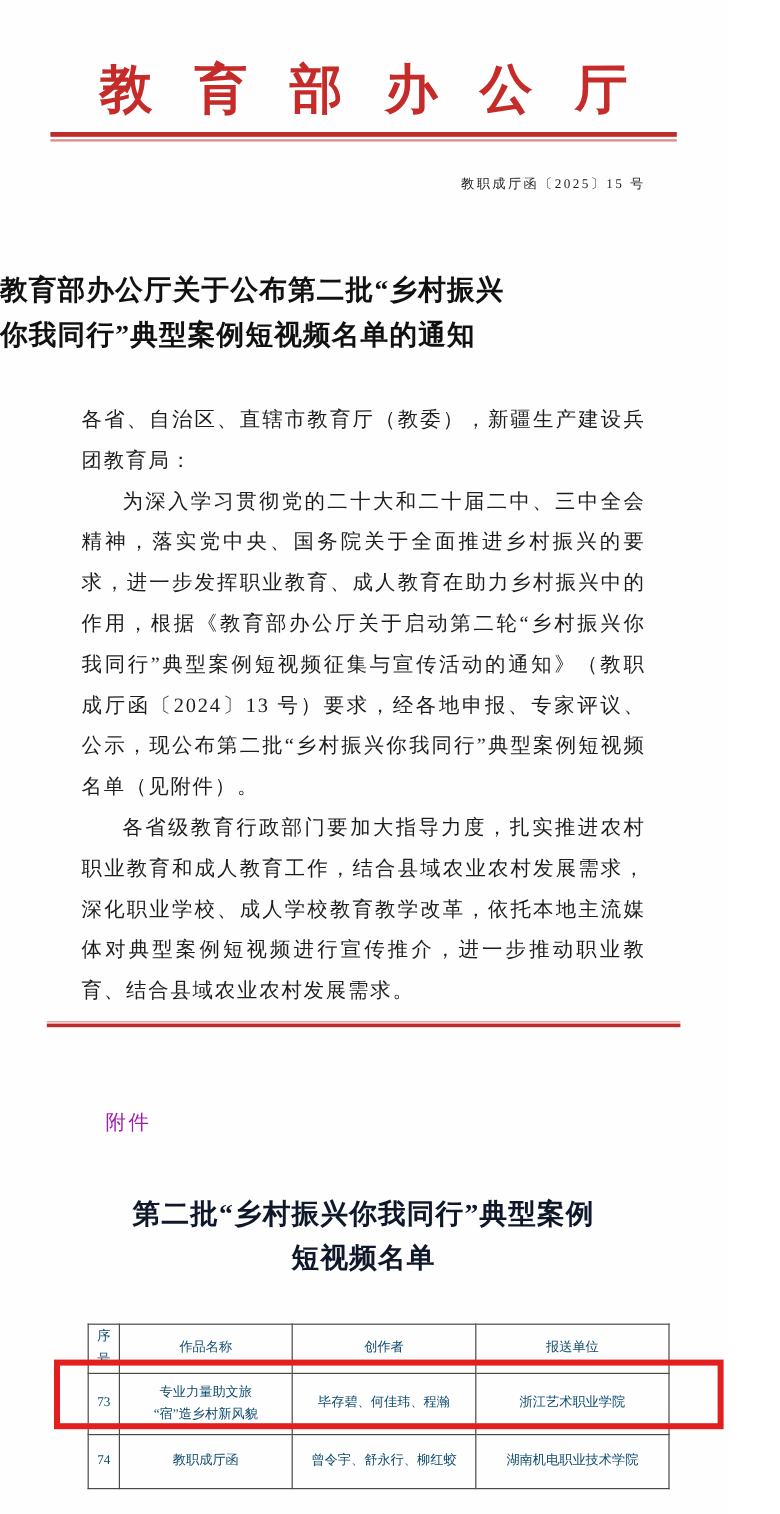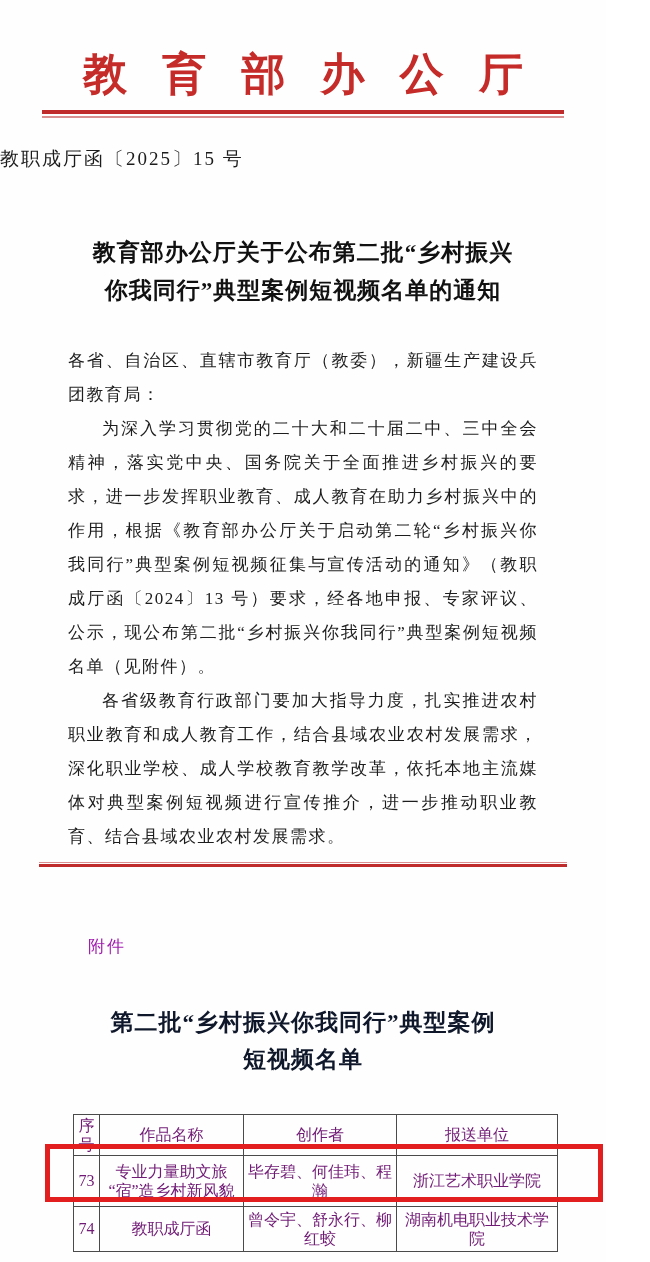--- a/index.html
+++ b/index.html
@@ -25,29 +25,28 @@
     line-height:1.15;
   }
   .head-rule{margin:9px auto 0 auto;width:522px;}
   .head-rule .thick{height:4px;background:#bf2b2b;}
   .head-rule .gap{height:2px;background:transparent;}
   .head-rule .thin{height:2px;background:#d98f8f;}
 
   .doc-number{
     margin-top:28px;
     padding-right:68px;
-    text-align:left;
-    font-size:19px;
+    text-align:right;
+    font-size:11px;
     letter-spacing:2px;
     color:#1c1c1c;
   }
 
   .notice-title{
     margin-top:62px;
-    text-align:center;
     font-size:23px;
     font-weight:bold;
     line-height:38px;
     color:#111;
     letter-spacing:1px;
   }
 
   .body-text{
     margin:34px 68px 0 68px;
     font-size:17px;
@@ -84,22 +83,22 @@
 
   .table-wrap{
     position:relative;
     margin:36px 0 0 73px;
     width:484px;
   }
   table.results{
     border-collapse:collapse;
     table-layout:fixed;
     width:484px;
-    font-size:16px;
-    color:#701a75;
+    font-size:11px;
+    color:#0c4a6e;
   }
   table.results col.c-no{width:26px;}
   table.results col.c-title{width:144px;}
   table.results col.c-creators{width:153px;}
   table.results col.c-unit{width:161px;}
   table.results th, table.results td{
     border:1px solid #4a4a4a;
     text-align:center;
     vertical-align:middle;
     padding:1px 3px;

